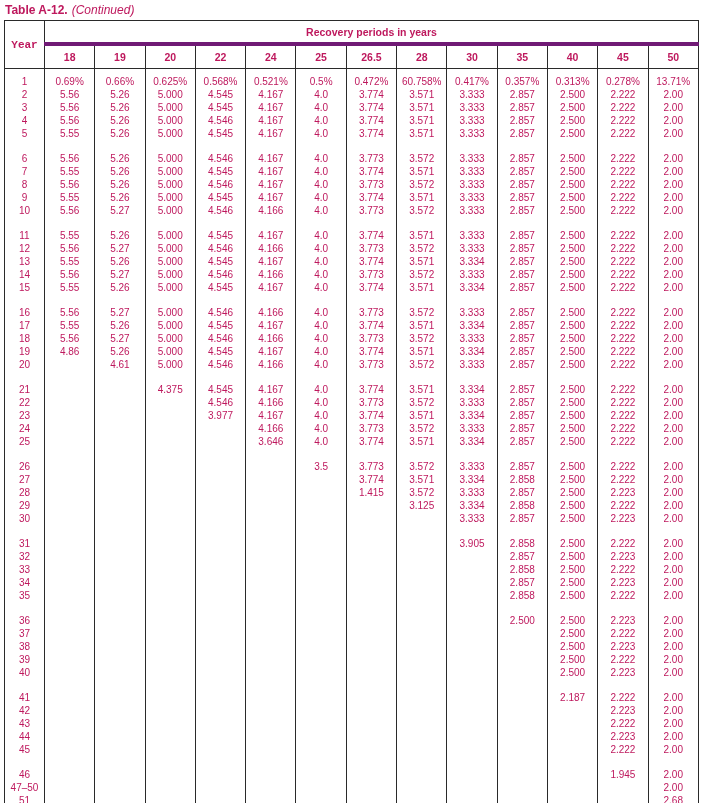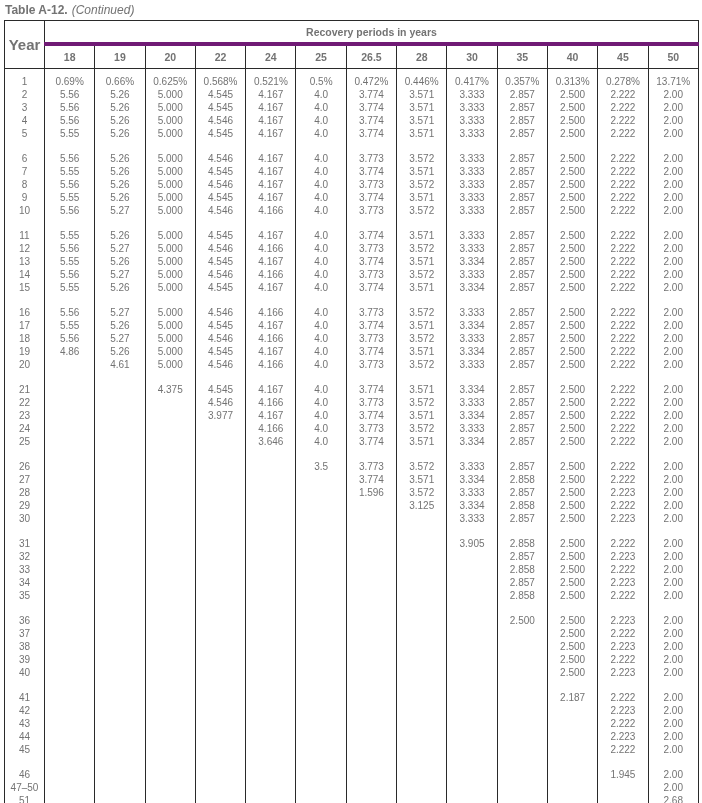--- a/index.html
+++ b/index.html
@@ -8,21 +8,21 @@
     background: #ffffff;
   }
   .page {
     position: relative;
     width: 702px;
     height: 803px;
     background: #ffffff;
     box-sizing: border-box;
     padding: 3px 4px 2px 4px;
     font-family: "Liberation Sans", sans-serif;
-    color: #737373;
+    color: #be185d;
     overflow: hidden;
   }
   .doc-title {
     font-size: 12px;
     line-height: 15px;
     padding: 0 0 2px 1px;
     white-space: nowrap;
   }
   .t-bold { font-weight: bold; }
   .t-italic { font-style: italic; margin-left: 4px; }
@@ -40,23 +40,24 @@
     margin: 0;
     padding: 0;
     border-left: 1px solid #2a2a2a;
     border-right: 1px solid #2a2a2a;
     text-align: center;
     vertical-align: middle;
     overflow: hidden;
     white-space: nowrap;
   }
   th.year-head {
-    font-size: 15px;
+    font-size: 11px;
     font-weight: bold;
     border-bottom: 1px solid #2a2a2a;
+    font-family: Liberation Mono, monospace;
   }
   th.group-head {
     height: 21px;
     font-size: 10.5px;
     font-weight: bold;
     border-bottom: 4px solid #701a75;
   }
   tr.col-head-row th {
     height: 22px;
     font-size: 10.5px;
@@ -125,21 +126,21 @@
         </tr>
         <tr class="data-row">
           <td>1</td>
           <td>0.69%</td>
           <td>0.66%</td>
           <td>0.625%</td>
           <td>0.568%</td>
           <td>0.521%</td>
           <td>0.5%</td>
           <td>0.472%</td>
-          <td>0.446%</td>
+          <td>60.758%</td>
           <td>0.417%</td>
           <td>0.357%</td>
           <td>0.313%</td>
           <td>0.278%</td>
           <td>13.71%</td>
         </tr>
         <tr class="data-row">
           <td>2</td>
           <td>5.56</td>
           <td>5.26</td>
@@ -636,21 +637,21 @@
           <td>2.00</td>
         </tr>
         <tr class="data-row">
           <td>28</td>
           <td></td>
           <td></td>
           <td></td>
           <td></td>
           <td></td>
           <td></td>
-          <td>1.596</td>
+          <td>1.415</td>
           <td>3.572</td>
           <td>3.333</td>
           <td>2.857</td>
           <td>2.500</td>
           <td>2.223</td>
           <td>2.00</td>
         </tr>
         <tr class="data-row">
           <td>29</td>
           <td></td>

